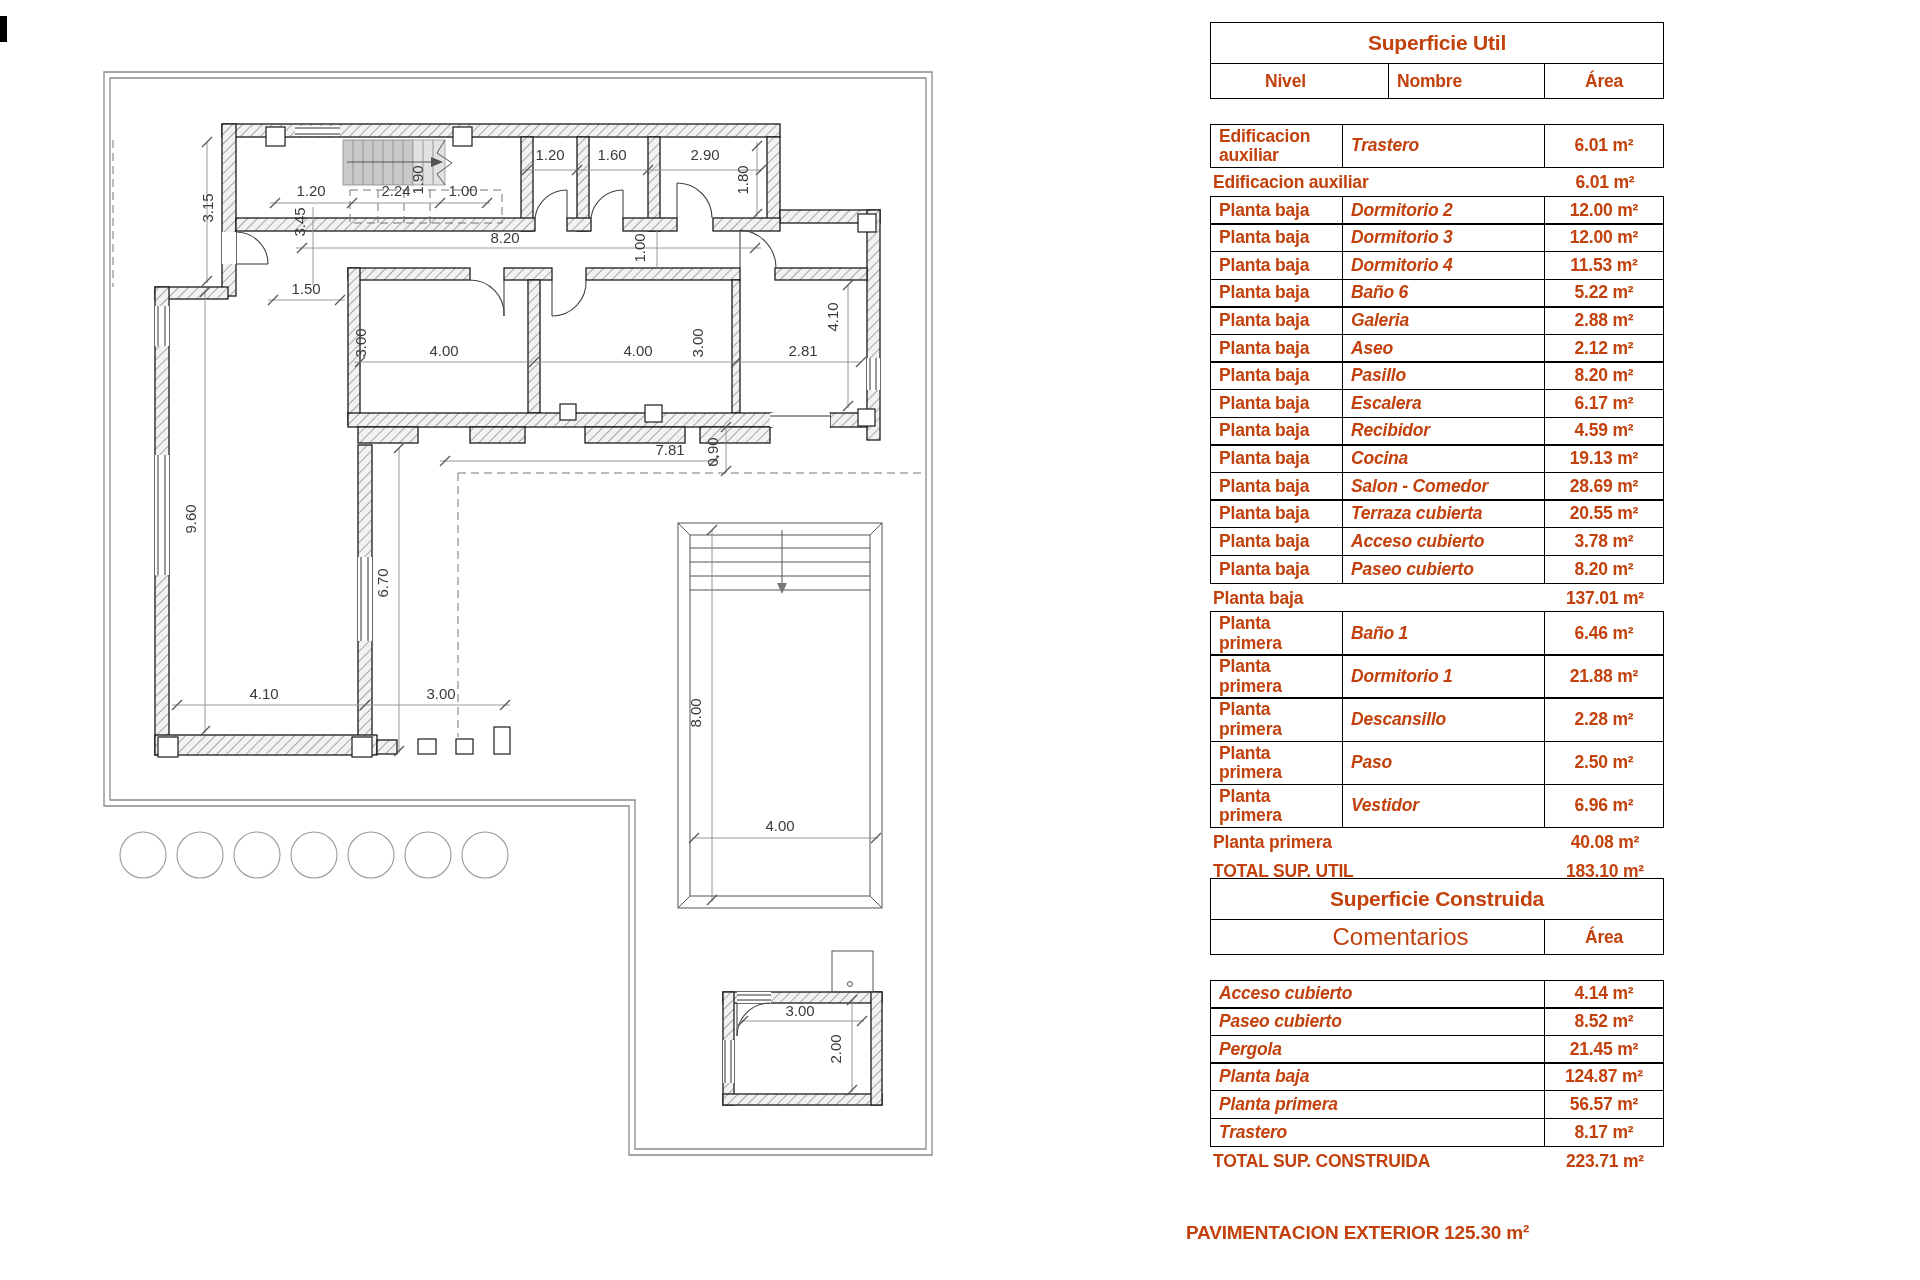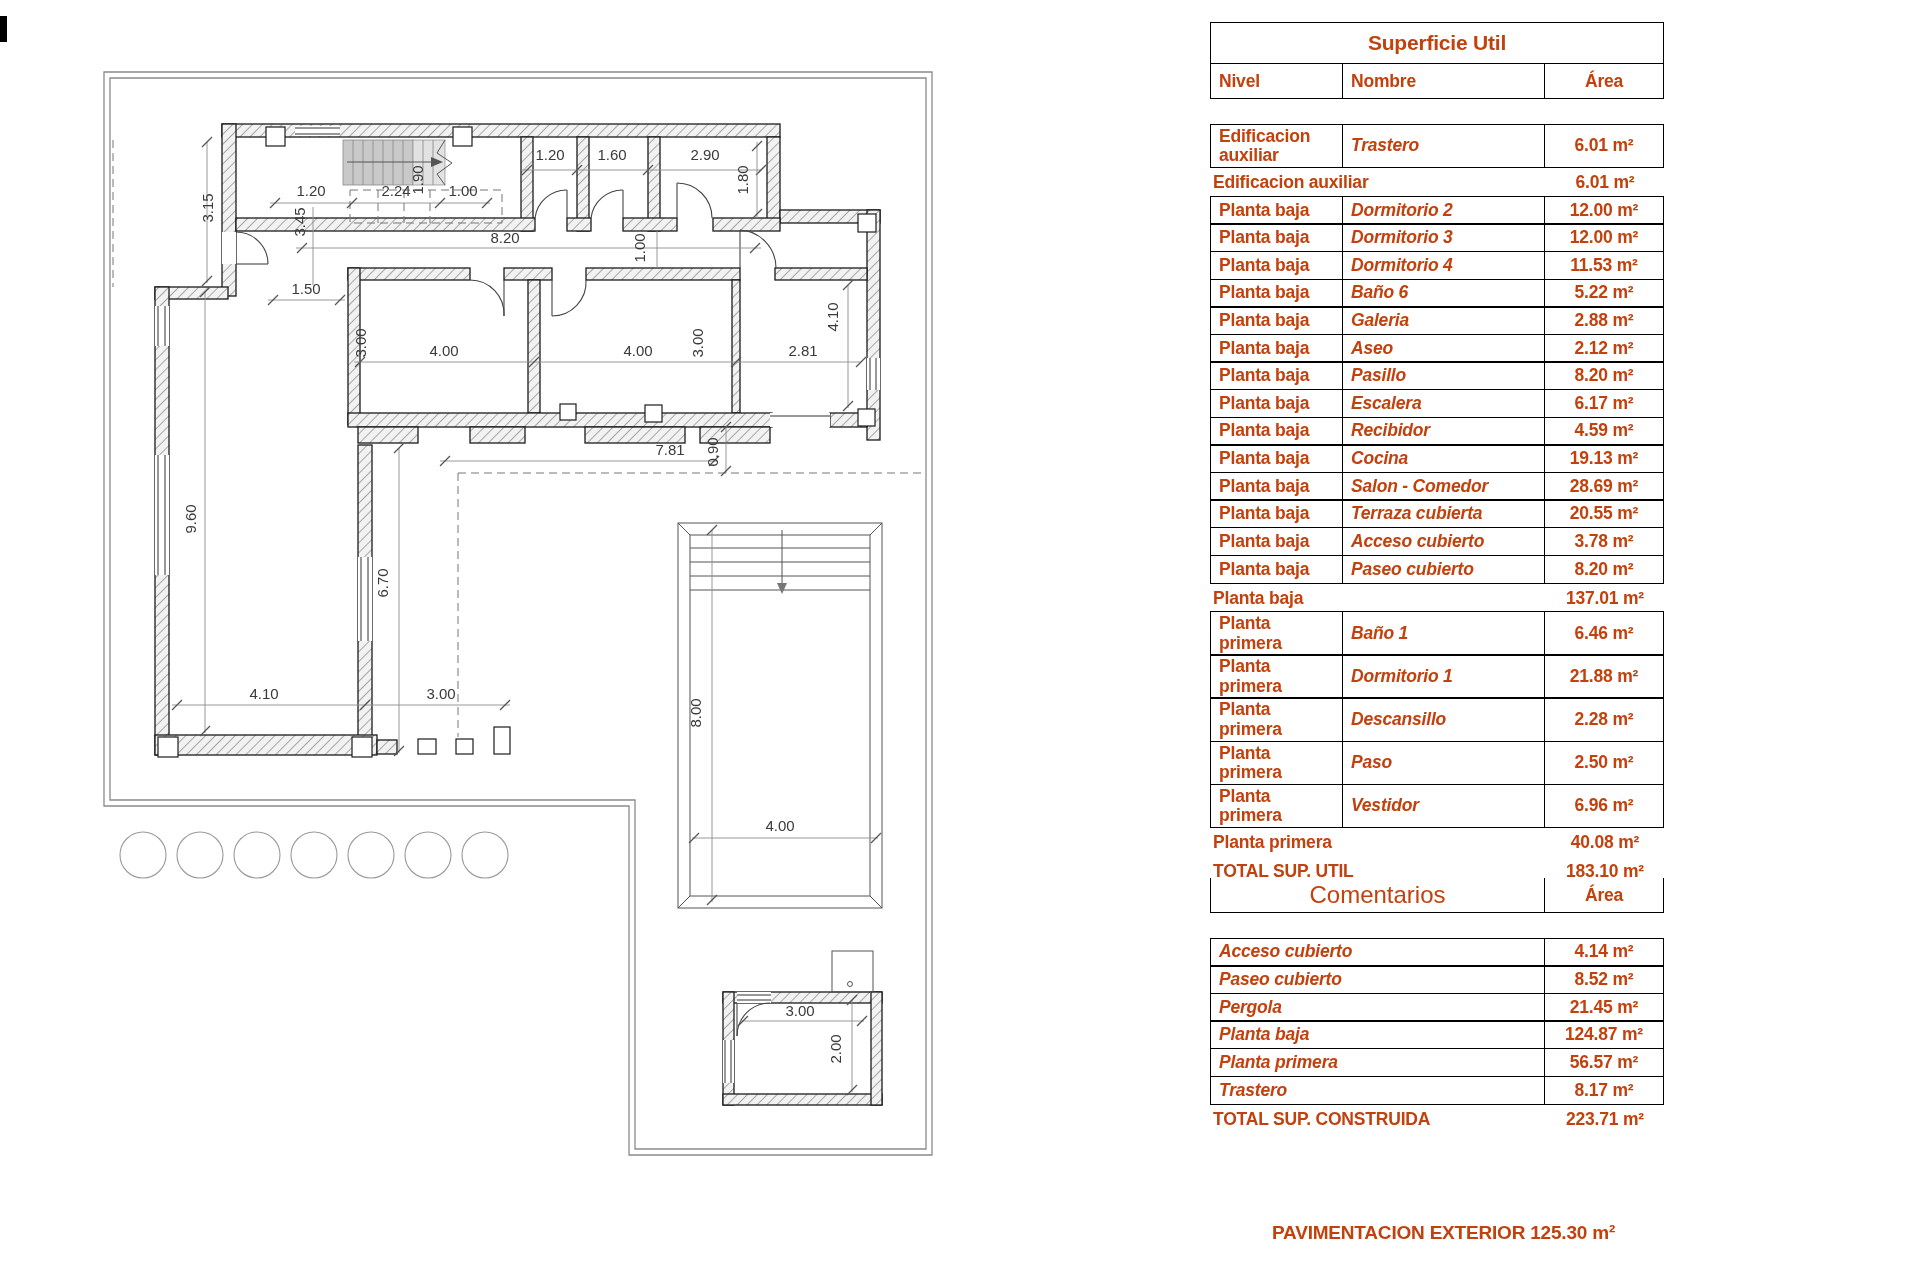--- a/index.html
+++ b/index.html
@@ -30,36 +30,36 @@
   .stair { fill:#c9c9c9; stroke:#8a8a8a; stroke-width:0.8; }
   .stair2 { fill:#e2e2e2; stroke:#9a9a9a; stroke-width:0.8; }
   .tread { stroke:#8f8f8f; stroke-width:0.9; }
 
   
   .panel { position:absolute; color:#c2410c; font-weight:bold; font-size:17.5px; letter-spacing:-0.2px; }
   #tbl-util { left:1210px; top:22px; width:454px; }
   #tbl-cons { left:1210px; top:878px; width:454px; }
   .tbl-title { border:1.5px solid #000; height:42px; display:flex; align-items:center; justify-content:center;
                font-size:21px; }
-  .tbl-head { display:flex; border:1.5px solid #000; border-top:none; height:35px; }
+  .tbl-head { display:flex; border:1.5px solid #000; border-top:none; height:35px;padding-left:46px; }
   .tbl-head .hc { display:flex; align-items:center; padding:0 8px; }
   .h-nivel { width:132px; border-right:1.5px solid #000; }
   .h-nombre { flex:1; border-right:1.5px solid #000; }
   .h-area  { width:118px; justify-content:center; }
   .h-coment { flex:1; border-right:1.5px solid #000; justify-content:center; font-weight:normal; font-size:24px; letter-spacing:0; }
   .rows-gap { height:26px; }
   .trow { display:flex; border:1.4px solid #000; margin-top:-1.4px; min-height:29px; }
   .trow .c { display:flex; align-items:center; padding:2px 8px; line-height:1.1; }
   .c.nivel { width:132px; border-right:1.4px solid #000; }
   .c.nombre { flex:1; border-right:1.4px solid #000;font-style:italic; }
   .c.area { width:118px; justify-content:center; text-align:center; padding:2px 2px; }
   .subrow { display:flex; align-items:center; min-height:29px; padding-left:3px; }
   .subrow .slabel { flex:1; }
   .subrow .area { width:118px; display:flex; justify-content:center; }
-  #footer-note { left:1272px; top:1222px; font-size:19px; }
+  #footer-note { left:1186px; top:1222px; font-size:19px; }
 </style>
 </head>
 <body>
 
 <div id="stage">
   <div id="corner-mark"></div>
 
   <svg id="plan-svg" width="1180" height="1280" viewBox="0 0 1180 1280">
     <defs>
       <pattern id="hp" patternUnits="userSpaceOnUse" width="7" height="7" patternTransform="rotate(45)">
@@ -448,20 +448,21 @@
           <div class="area">40.08 m²</div>
         </div>
       </div>
     <div class="subrow">
       <div class="slabel">TOTAL SUP. UTIL</div>
       <div class="area">183.10 m²</div>
     </div>
   </div>
 
   <div class="panel" id="tbl-cons">
+    <div class="tbl-title">Superficie Construida</div>
     <div class="tbl-head">
       <div class="hc h-coment">Comentarios</div>
       <div class="hc h-area">Área</div>
     </div>
     <div class="rows-gap"></div>
     <div id="sc-rows">
         <div class="trow">
           <div class="c nombre">Acceso cubierto</div>
           <div class="c area">4.14 m²</div>
         </div>

